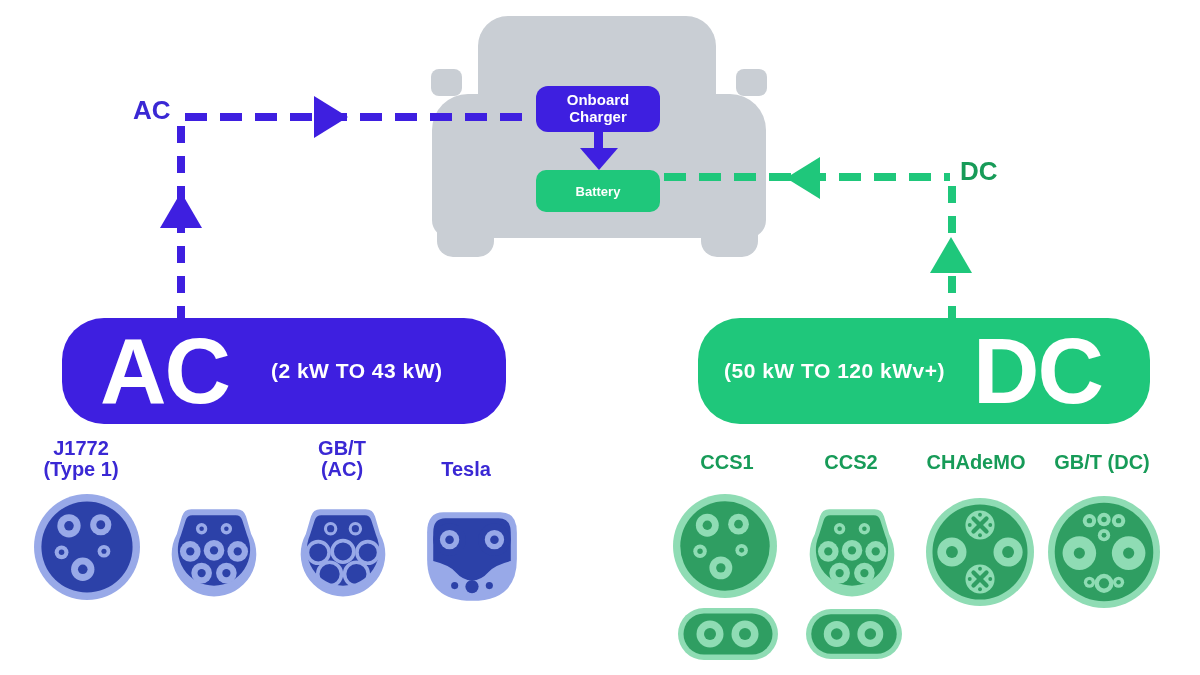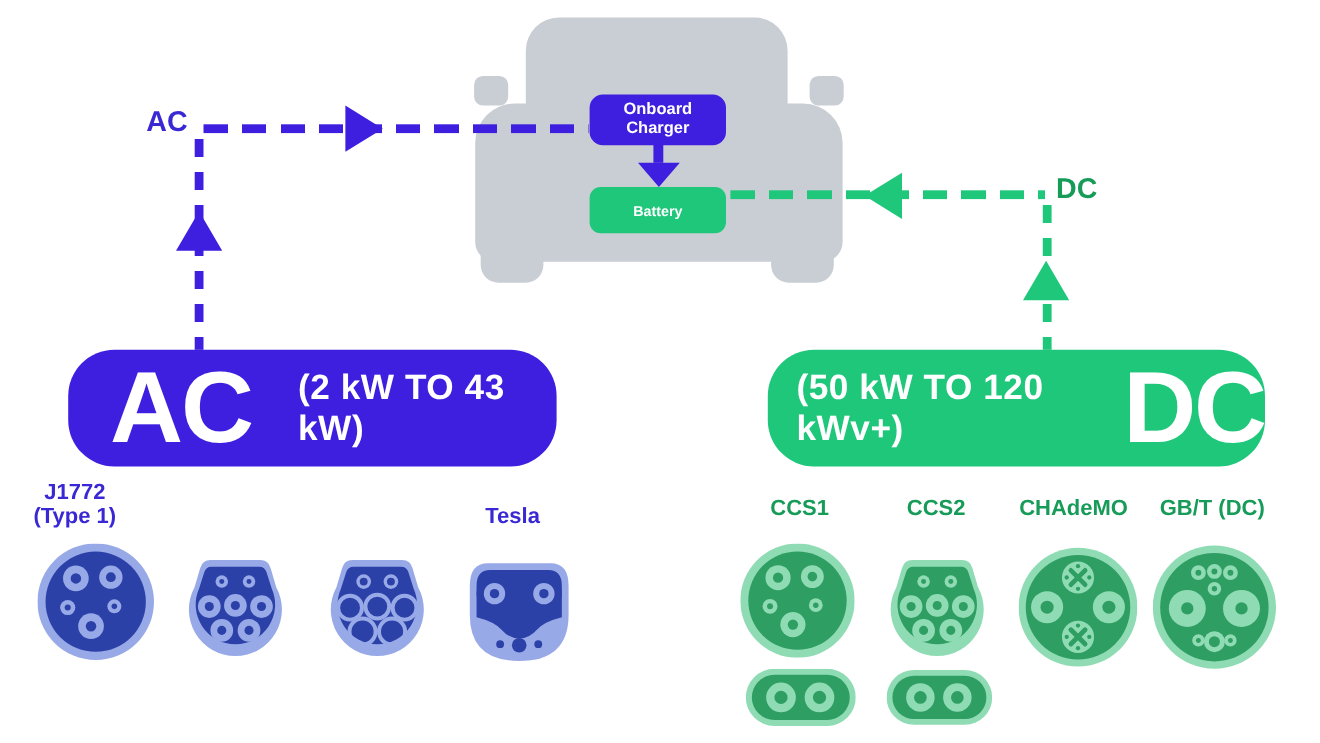--- a/index.html
+++ b/index.html
@@ -44,21 +44,21 @@
   .flow-label{position:absolute;font-size:26px;font-weight:800;z-index:3;}
   .flow-ac{left:133px;top:95px;color:var(--blue-text);}
   .flow-dc{left:960px;top:156px;color:var(--green-text);}
   .obc-stub{left:594px;top:130px;width:9px;height:18px;background:var(--blue);position:absolute;z-index:3;}
 
   
   .panel{position:absolute;top:318px;height:106px;border-radius:42px;display:flex;align-items:center;z-index:3;color:#fff;}
   .panel-ac{left:62px;width:444px;background:var(--blue);}
   .panel-dc{left:698px;width:452px;background:var(--green);}
   .panel-big{font-size:92px;font-weight:800;letter-spacing:-2px;line-height:1;}
-  .panel-range{font-size:32px;font-weight:bold;letter-spacing:0.5px;}
+  .panel-range{font-size:21px;font-weight:bold;letter-spacing:0.5px;}
   .panel-ac .panel-big{margin-left:38px;}
   .panel-ac .panel-range{margin-left:42px;}
   .panel-dc .panel-range{margin-left:26px;}
   .panel-dc .panel-big{margin-left:28px;}
 
   
   .conn-label{position:absolute;top:432px;width:130px;height:48px;display:flex;flex-direction:column;
     justify-content:flex-end;align-items:center;text-align:center;font-size:20px;font-weight:bold;line-height:21px;}
   .conn-label.blue{color:var(--blue-text);}
   .conn-label.green{color:var(--green-text);top:450px;height:24px;justify-content:center;}
@@ -108,23 +108,27 @@
   <div class="panel panel-ac">
     <span class="panel-big">AC</span>
     <span class="panel-range">(2 kW TO 43 kW)</span>
   </div>
 
   <div class="panel panel-dc">
     <span class="panel-range">(50 kW TO 120 kWv+)</span>
     <span class="panel-big">DC</span>
   </div>
 
-  <div class="conn-label blue" style="left:3px;">
+  <div class="conn-label blue" style="left:16px;">
     <div>J1772</div>
     <div>(Type 1)</div>
+  </div>
+  <div class="conn-label blue" style="left:277px;">
+    <div>GB/T</div>
+    <div>(AC)</div>
   </div>
   <div class="conn-label blue" style="left:401px;">
     <div>Tesla</div>
     <div></div>
   </div>
 
   <div class="conn-label green" style="left:662px;">
       <div>CCS1</div>
     </div>
   <div class="conn-label green" style="left:786px;">

